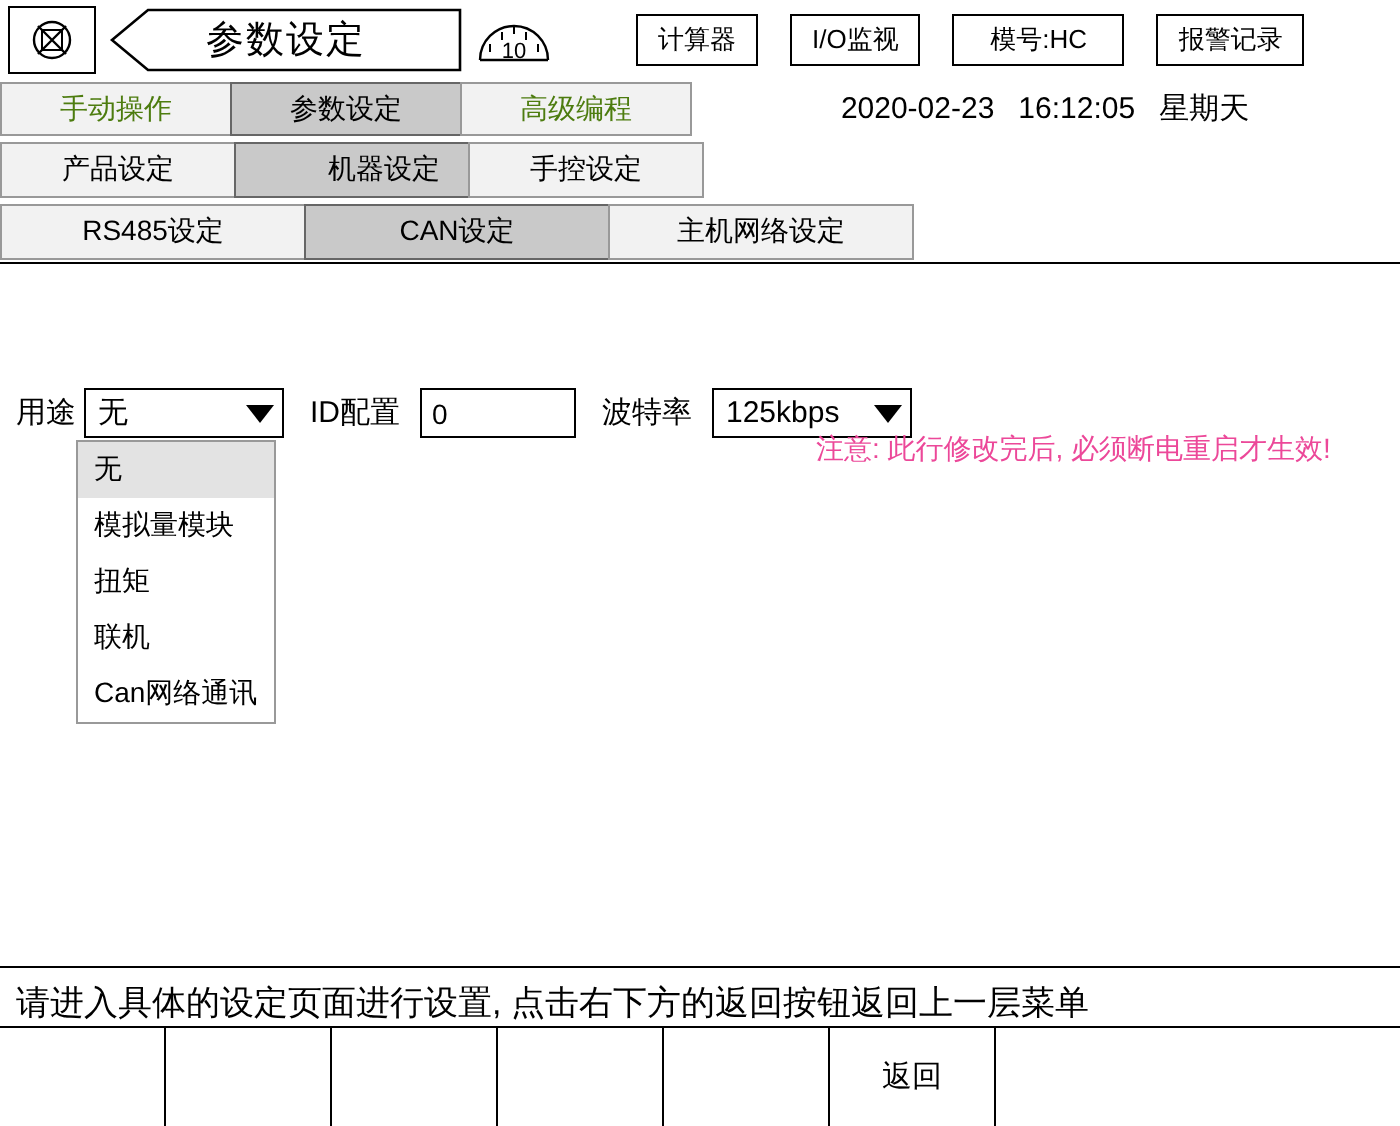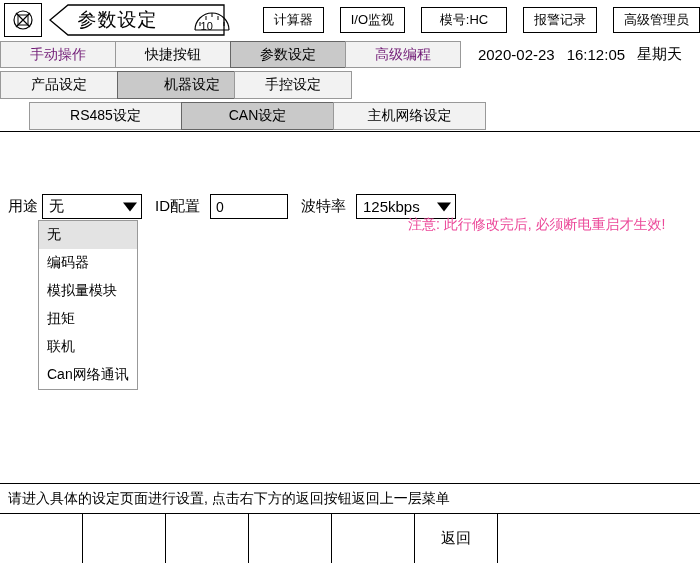--- a/index.html
+++ b/index.html
@@ -79,21 +79,21 @@
   }
   .tab1 {
     width: 116px;
     border: 1px solid #999;
     background: #f2f2f2;
     font-size: 14px;
     display: flex; align-items: center; justify-content: center;
     margin-right: -1px;
   }
   .tab1.sel { background: #c9c9c9; border-color: #666; }
-  .tab1.dim { color: #701a75; }
+  .tab1.dim { color: #4d7c0f; }
   .datetime {
     flex: 1;
     display: flex; align-items: center; justify-content: center;
     font-size: 15px;
     gap: 12px;
   }
 
   
   .tabrow2 {
     position: absolute; left: 0; top: 71px;
@@ -107,21 +107,21 @@
     font-size: 14px;
     display: flex; align-items: center; justify-content: center;
     margin-right: -1px;
   }
   .tab2.sel { background: #c9c9c9; border-color: #666; padding-left: 32px; }
 
   
   .tabrow3 {
     position: absolute; left: 0; top: 102px;
     width: 678px; height: 28px;
-    display: flex; align-items: stretch; padding-left: 29px;
+    display: flex; align-items: stretch;
   }
   .tab3 {
     width: 153px;
     border: 1px solid #999;
     background: #f2f2f2;
     font-size: 14px;
     display: flex; align-items: center; justify-content: center;
     margin-right: -1px;
   }
   .tab3.sel { background: #c9c9c9; border-color: #666; }
@@ -189,21 +189,21 @@
     height: 28px;
     display: flex; align-items: center;
     padding-left: 8px;
     font-size: 14px;
     white-space: nowrap;
   }
   .dd-item.hl { background: #e3e3e3; }
 
   .hint {
     position: absolute; left: 8px; top: 490px;
-    font-size: 14px;
+    font-size: 17px;
   }
 
   
   .botrow {
     position: absolute; left: 0; top: 514px;
     width: 580px; height: 49px;
     display: flex;
   }
   .botcell {
     flex: 1;
@@ -241,27 +241,25 @@
         <path d="M11,24 L11,20 M17,18 L17,14 M23,15 L23,11 M29,18 L29,14 M35,24 L35,20" stroke="#000" stroke-width="1"></path>
       </svg>
       <span class="gauge-num">10</span>
     </div>
 
     <div class="top-btns">
       <div class="topbtn">计算器</div>
       <div class="topbtn">I/O监视</div>
       <div class="topbtn wide">模号:HC</div>
       <div class="topbtn">报警记录</div>
-      <div class="topbtn">高级管理员</div>
     </div>
   </div>
 
   <div class="tabrow1">
     <div class="tab1 dim">手动操作</div>
-    <div class="tab1">快捷按钮</div>
     <div class="tab1 sel">参数设定</div>
     <div class="tab1 dim">高级编程</div>
     <div class="datetime">
       <span>2020-02-23</span>
       <span>16:12:05</span>
       <span>星期天</span>
     </div>
   </div>
 
   <div class="tabrow2">
@@ -294,21 +292,20 @@
       <div class="select-box gap-s">
         <span>125kbps</span>
         <span class="caret"></span>
       </div>
     </div>
 
     <div class="warn">注意: 此行修改完后, 必须断电重启才生效!</div>
 
     <div class="dropdown">
       <div class="dd-item hl">无</div>
-      <div class="dd-item">编码器</div>
       <div class="dd-item">模拟量模块</div>
       <div class="dd-item">扭矩</div>
       <div class="dd-item">联机</div>
       <div class="dd-item">Can网络通讯</div>
     </div>
   </div>
 
   <div class="hr-line" id="line-b"></div>
   <div class="hint">请进入具体的设定页面进行设置, 点击右下方的返回按钮返回上一层菜单</div>
   <div class="hr-line" id="line-c"></div>

